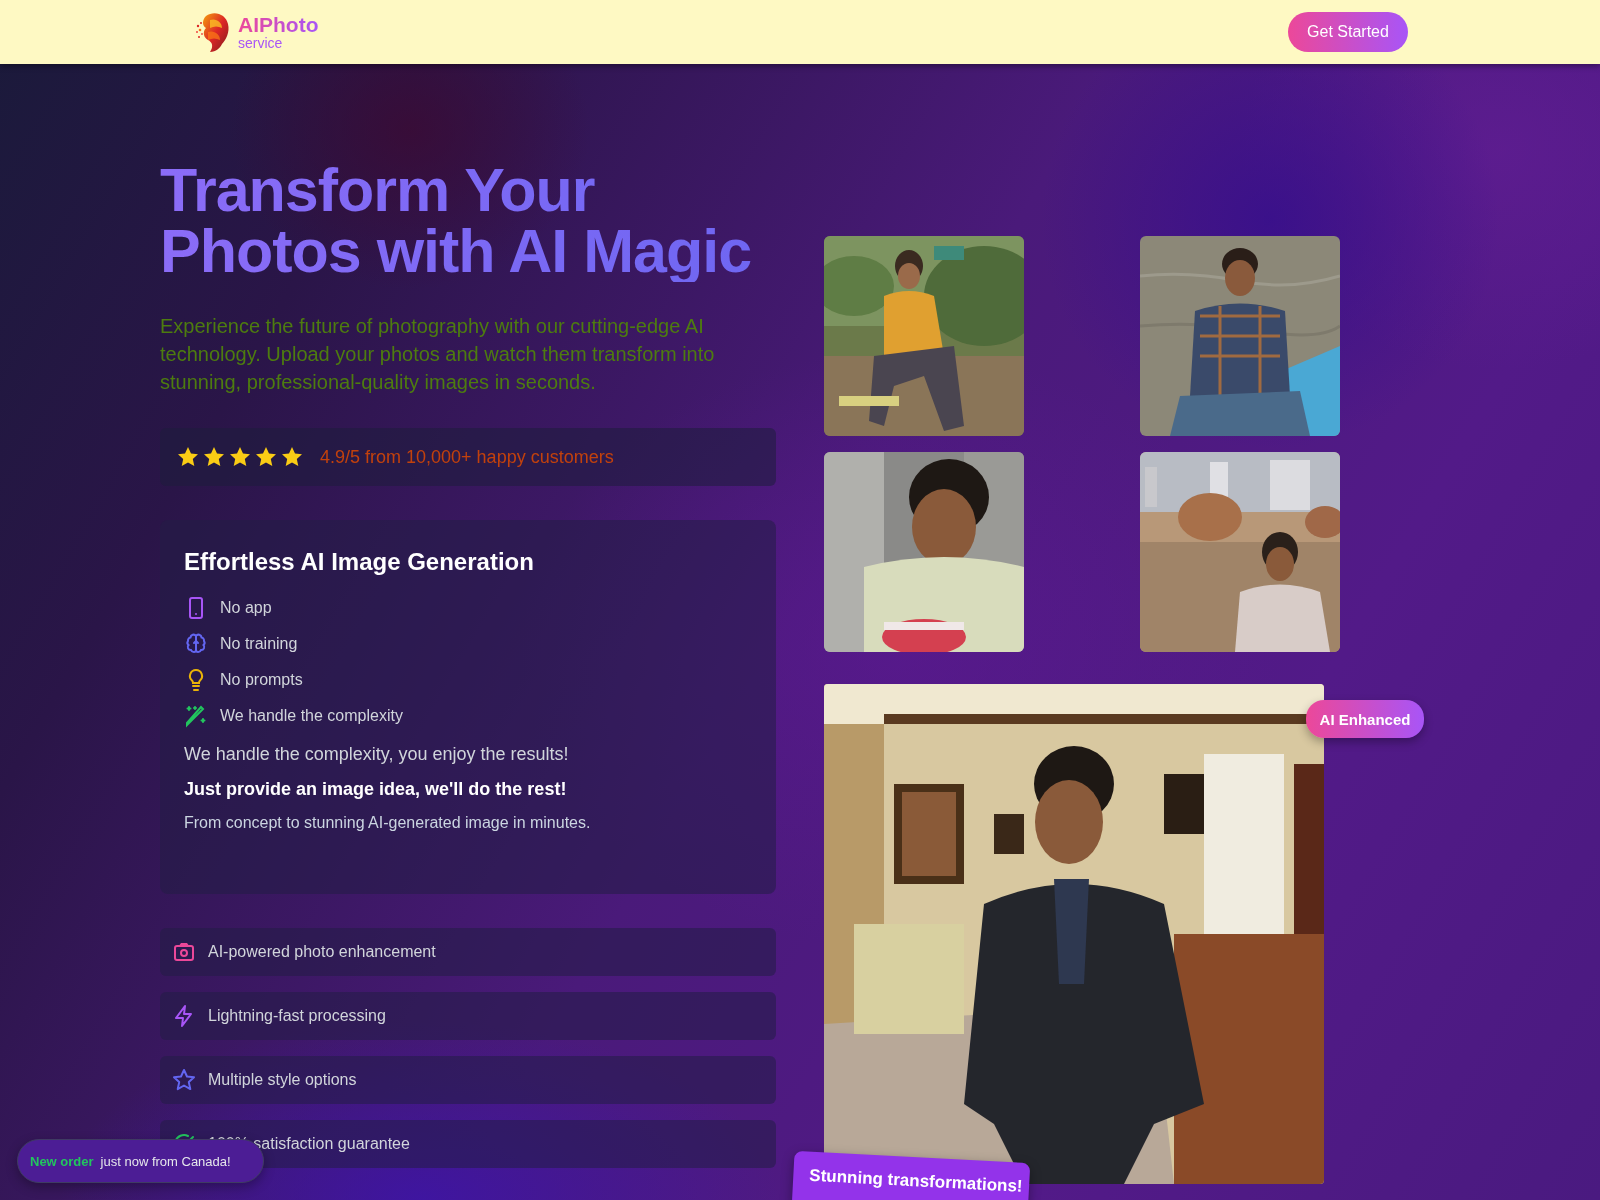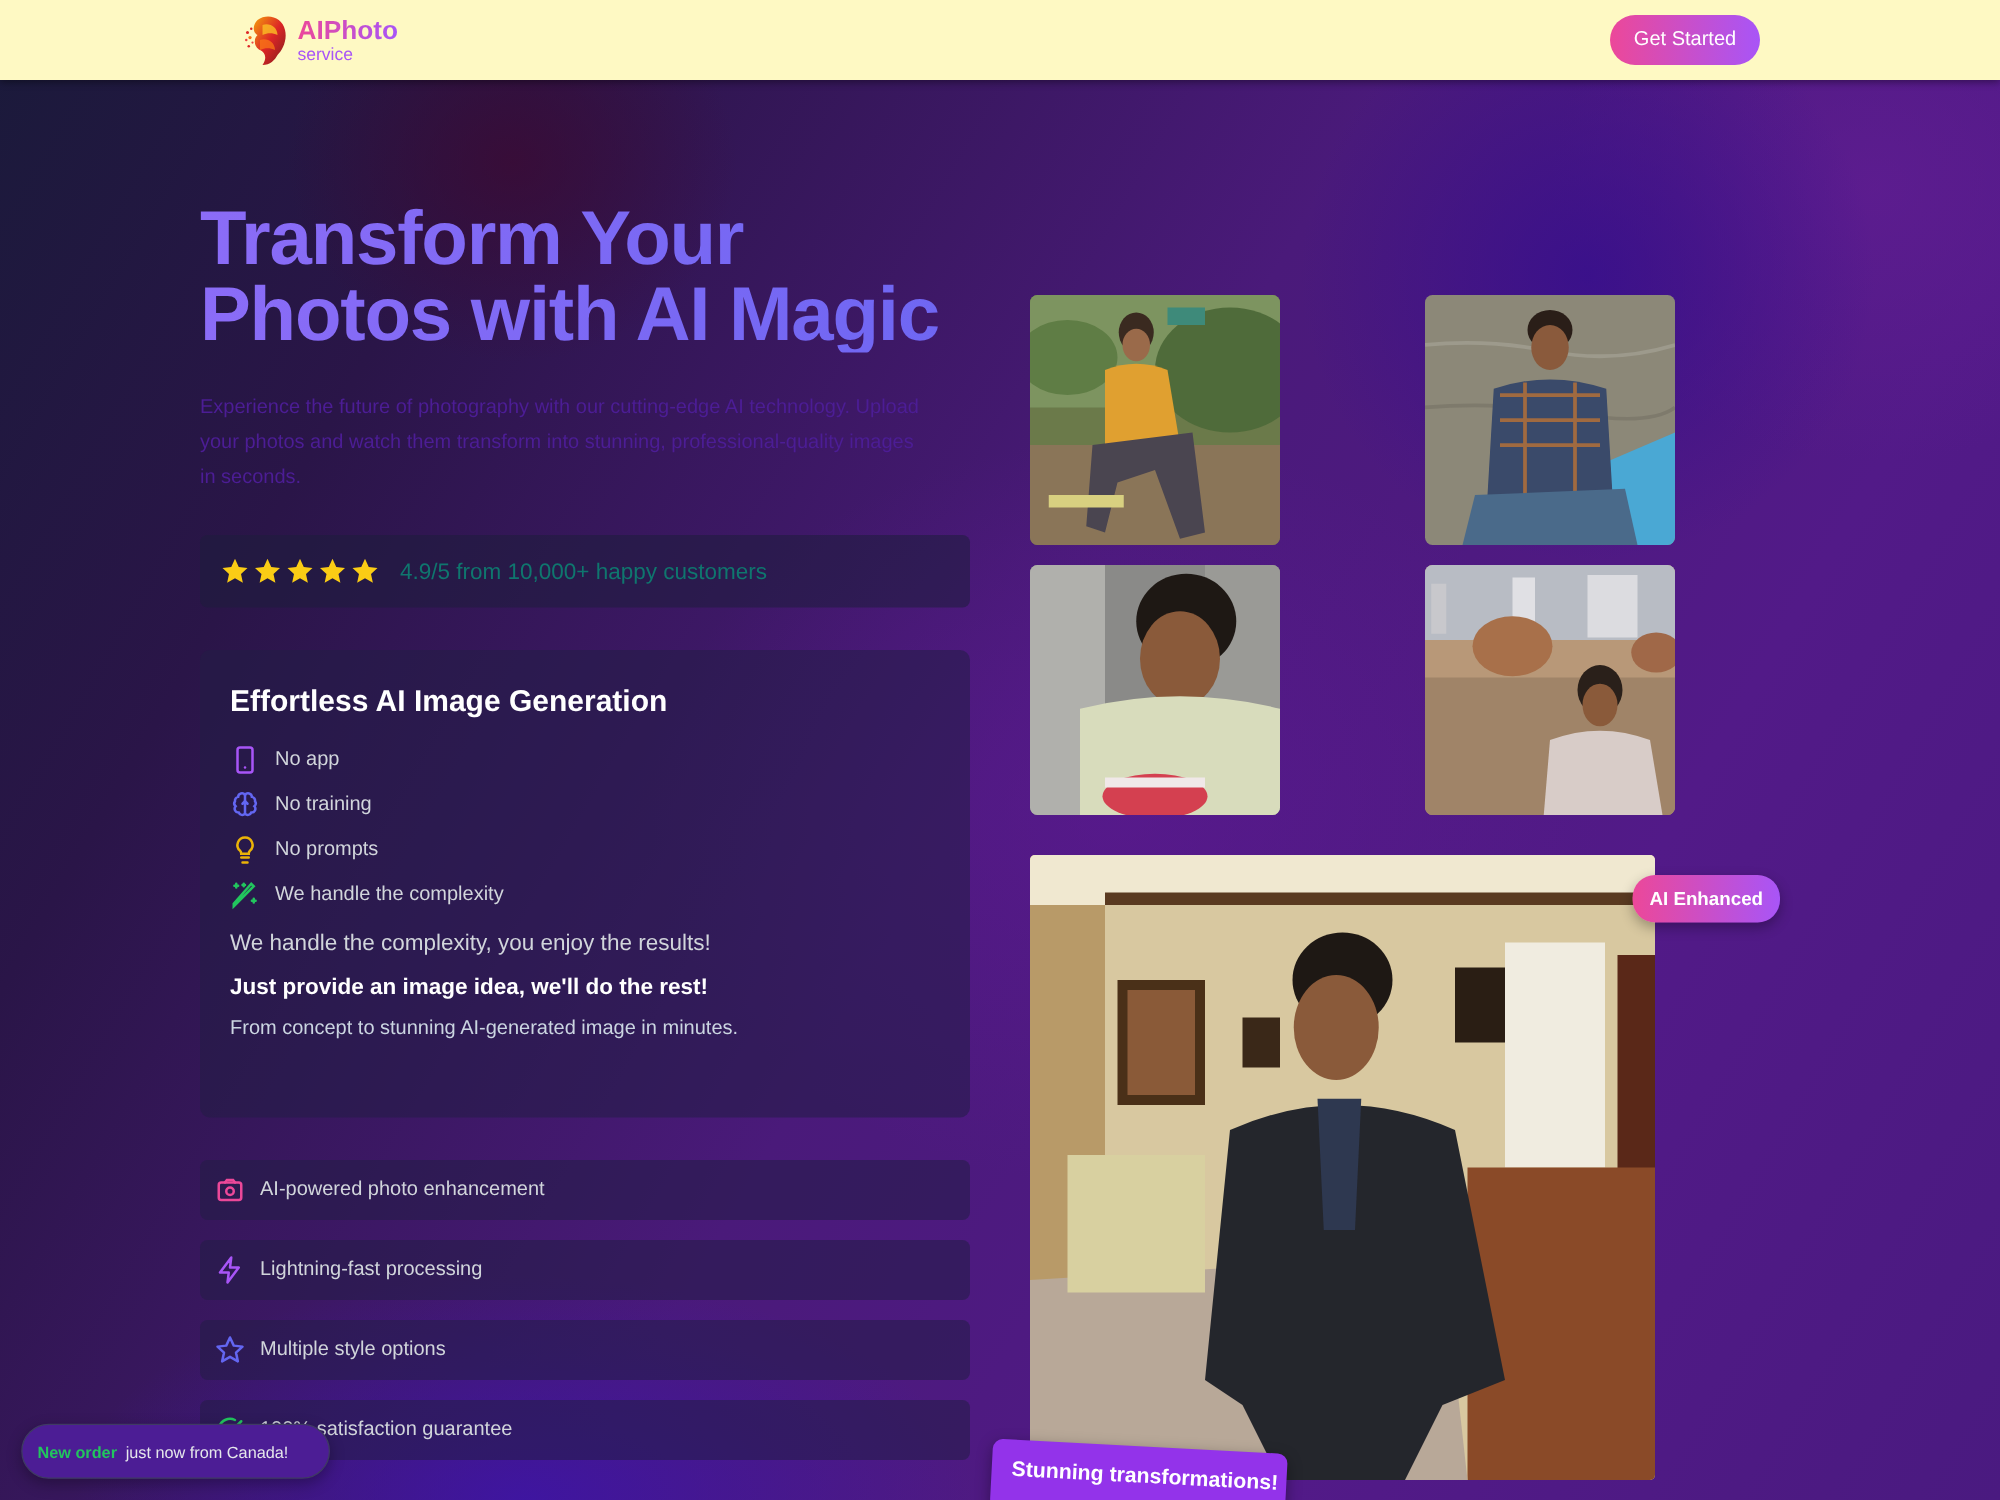--- a/index.html
+++ b/index.html
@@ -45,31 +45,31 @@
     .hero-title {
       position: absolute; left: 160px; top: 160px; width: 640px;
       font-size: 61px; line-height: 61px; font-weight: 700; letter-spacing: -1px;
       color: #7c6cf5;
       background: linear-gradient(90deg, #8b6cf7, #6d66f2);
       -webkit-background-clip: text; background-clip: text; color: transparent;
     }
     .hero-title span { display: block; }
     .hero-sub {
       position: absolute; left: 160px; top: 312px; width: 580px;
-      font-size: 16px; line-height: 28px; color: #4c1d95;
+      font-size: 20px; line-height: 28px; color: #4d7c0f;
     }
 
     .rating-box {
       position: absolute; left: 160px; top: 428px; width: 616px; height: 58px;
       background: rgba(30,30,60,0.55); border-radius: 6px;
       display: flex; align-items: center; padding-left: 16px;
     }
     .stars { display: flex; gap: 2px; }
     .star { width: 24px; height: 24px; }
-    .rating-text { margin-left: 16px; font-size: 18px; color: #0f766e; font-weight: 500; }
+    .rating-text { margin-left: 16px; font-size: 18px; color: #c2410c; font-weight: 500; }
 
     .effort-card {
       position: absolute; left: 160px; top: 520px; width: 616px; height: 374px;
       background: rgba(35,30,70,0.55); border-radius: 8px;
       padding: 28px 24px;
     }
     .effort-title { font-size: 24px; font-weight: 700; color: #fff; margin-bottom: 14px; }
     .effort-list { list-style: none; }
     .effort-item { display: flex; align-items: center; height: 36px; font-size: 16px; color: #d1d5db; }
     .effort-item svg { width: 24px; height: 24px; margin-right: 12px; flex: none; }

